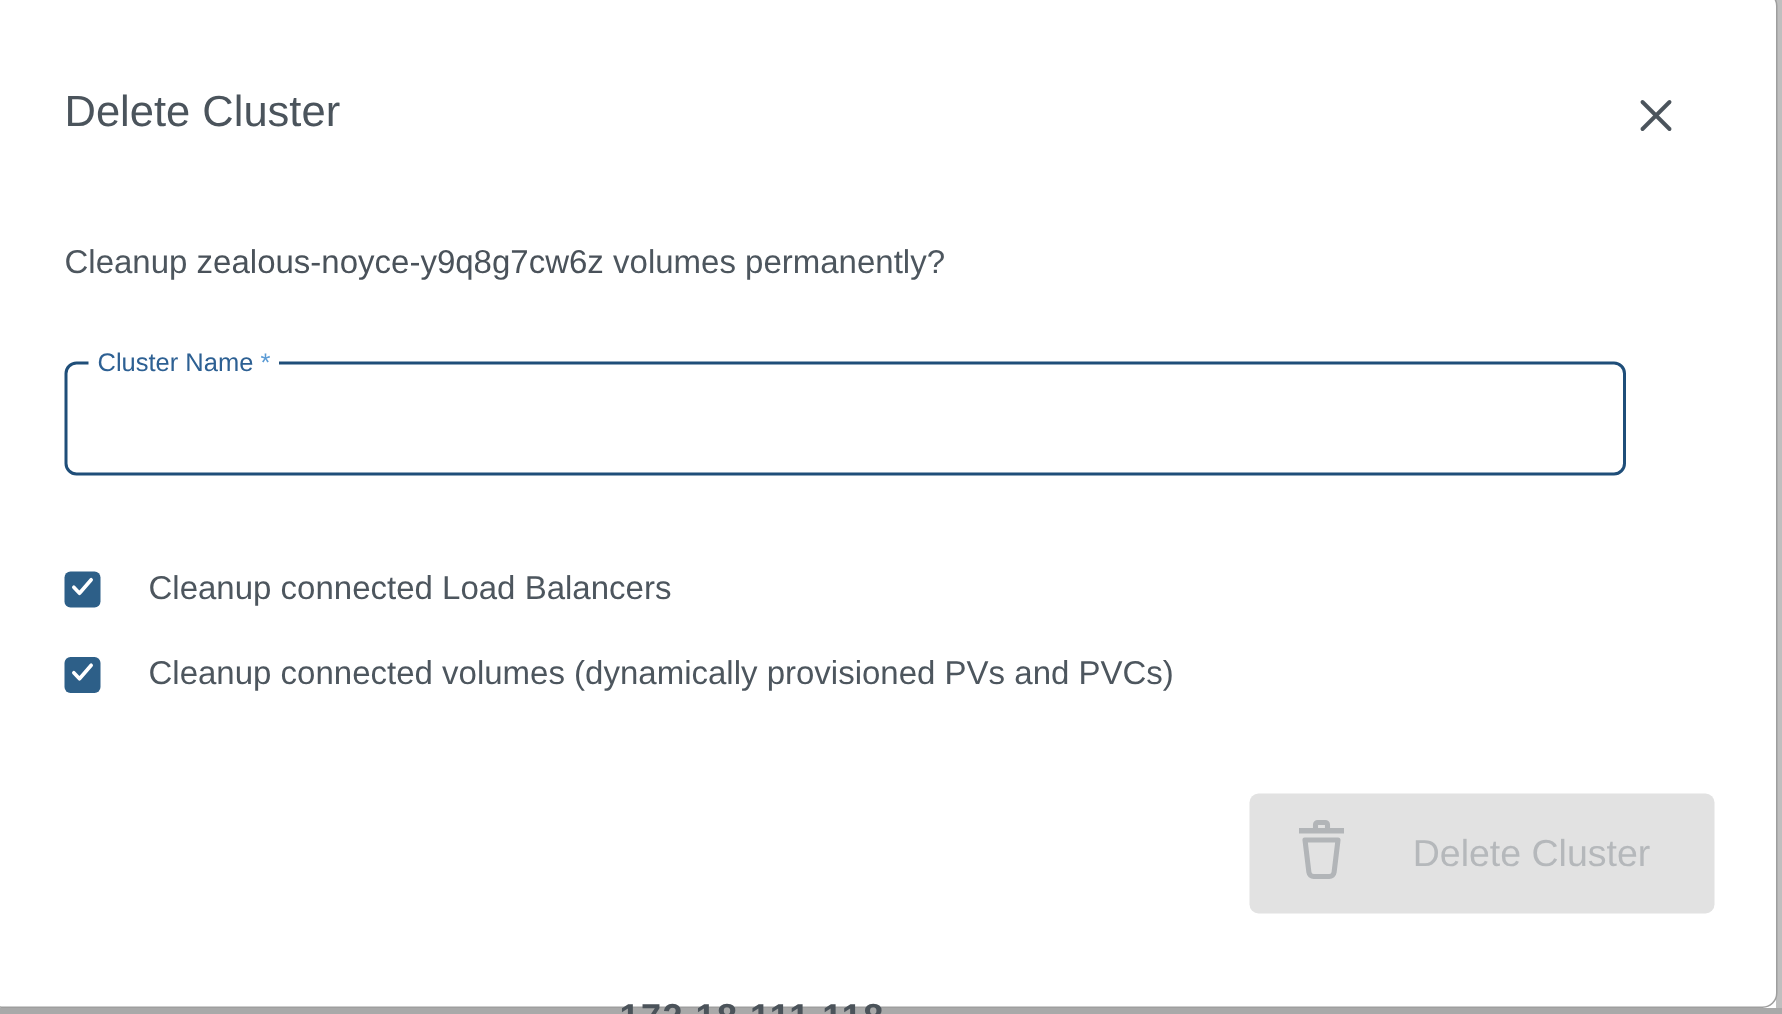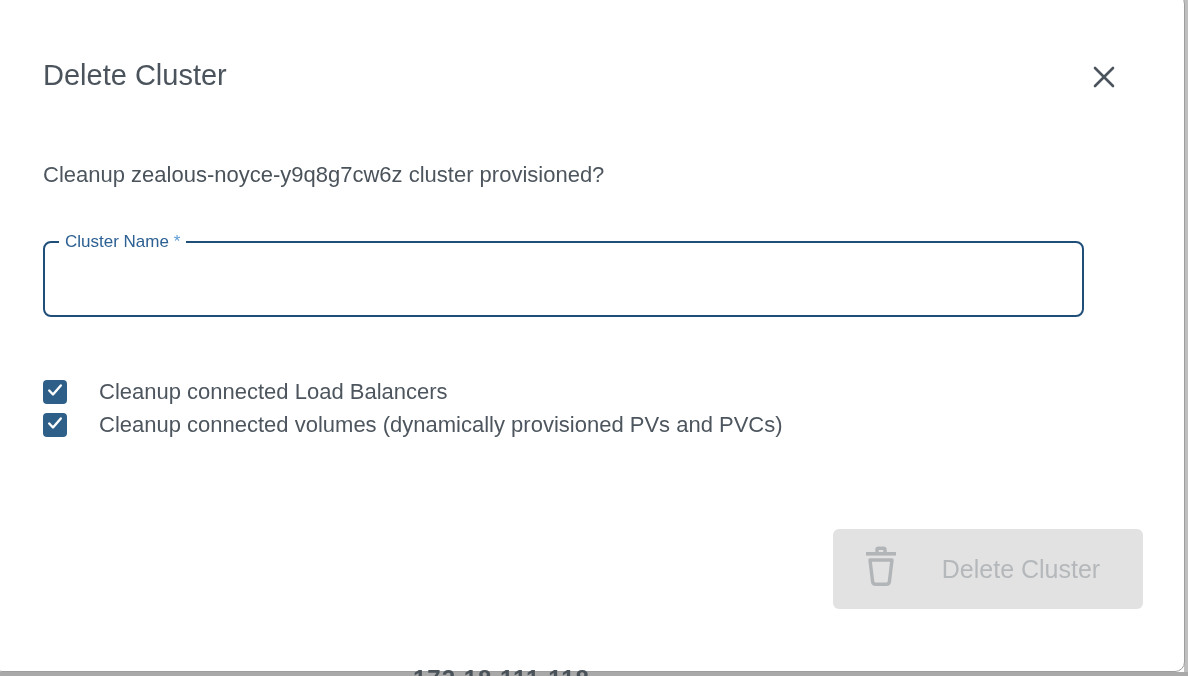--- a/index.html
+++ b/index.html
@@ -70,25 +70,25 @@
   .field input {
     position: absolute; inset: 6px 14px 6px 14px;
     width: calc(100% - 28px);
     border: none; outline: none;
     font-size: 20px; color: #4d565e;
     font-family: "Liberation Sans", "DejaVu Sans", sans-serif;
     background: transparent;
   }
   .check-row {
     position: absolute; left: 50px;
-    display: flex; align-items: center;
+    display: flex; align-items: flex-end;
     height: 26px;
   }
   .check-row.row1 { top: 384px; }
-  .check-row.row2 { top: 417px; }
+  .check-row.row2 { top: 441px; }
   .checkbox {
     width: 24px; height: 24px;
     background: #2d5f88;
     border-radius: 4px;
     display: flex; align-items: center; justify-content: center;
     cursor: pointer;
     flex: none;
   }
   .check-label {
     margin-left: 32px;
@@ -124,21 +124,21 @@
 
   <div class="close-btn">
     <span>
       <svg width="26" height="26" viewBox="0 0 26 26">
         <line x1="4" y1="4" x2="22" y2="22" stroke="#4b545c" stroke-width="2.6" stroke-linecap="round"></line>
         <line x1="22" y1="4" x2="4" y2="22" stroke="#4b545c" stroke-width="2.6" stroke-linecap="round"></line>
       </svg>
     </span>
   </div>
 
-  <div class="message"><span>Cleanup </span><b>zealous-noyce-y9q8g7cw6z</b><span> cluster provisioned?</span></div>
+  <div class="message"><span>Cleanup </span><b>zealous-noyce-y9q8g7cw6z</b><span> volumes permanently?</span></div>
 
   <div class="field">
     <div class="field-label"><span>Cluster Name</span> <span class="req">*</span></div>
     <input type="text" placeholder="" value="" style="">
   </div>
 
   <div class="check-row row1">
     <div class="checkbox">
       <span>
         <svg width="18" height="18" viewBox="0 0 18 18">

